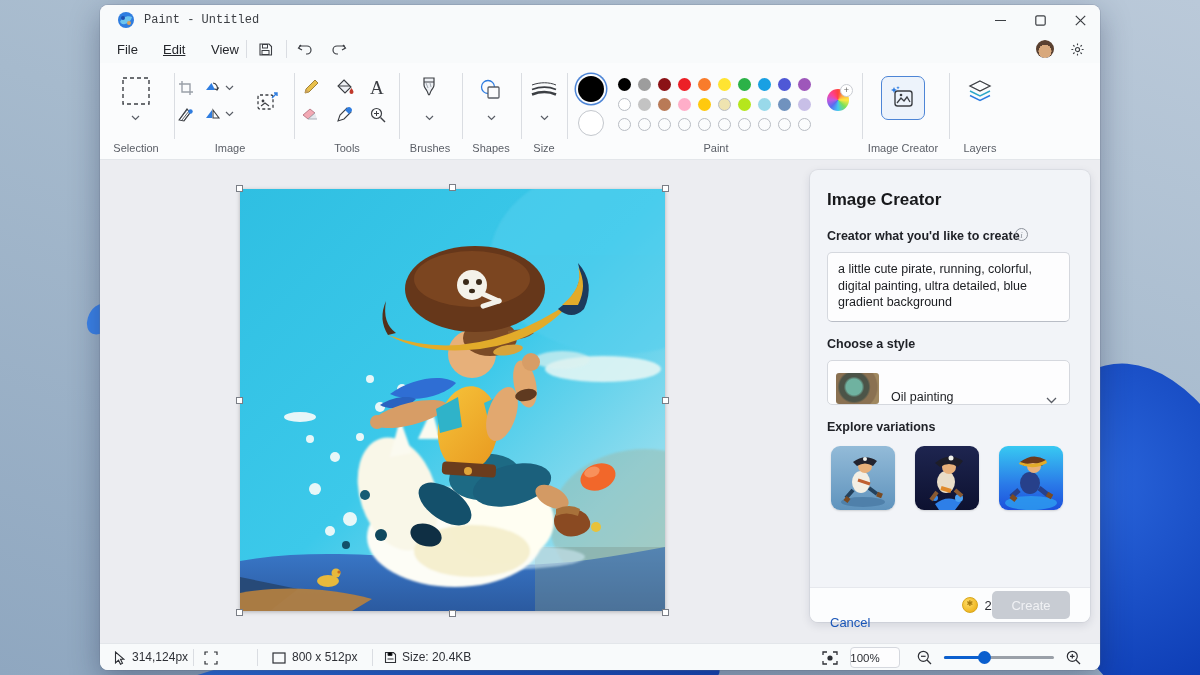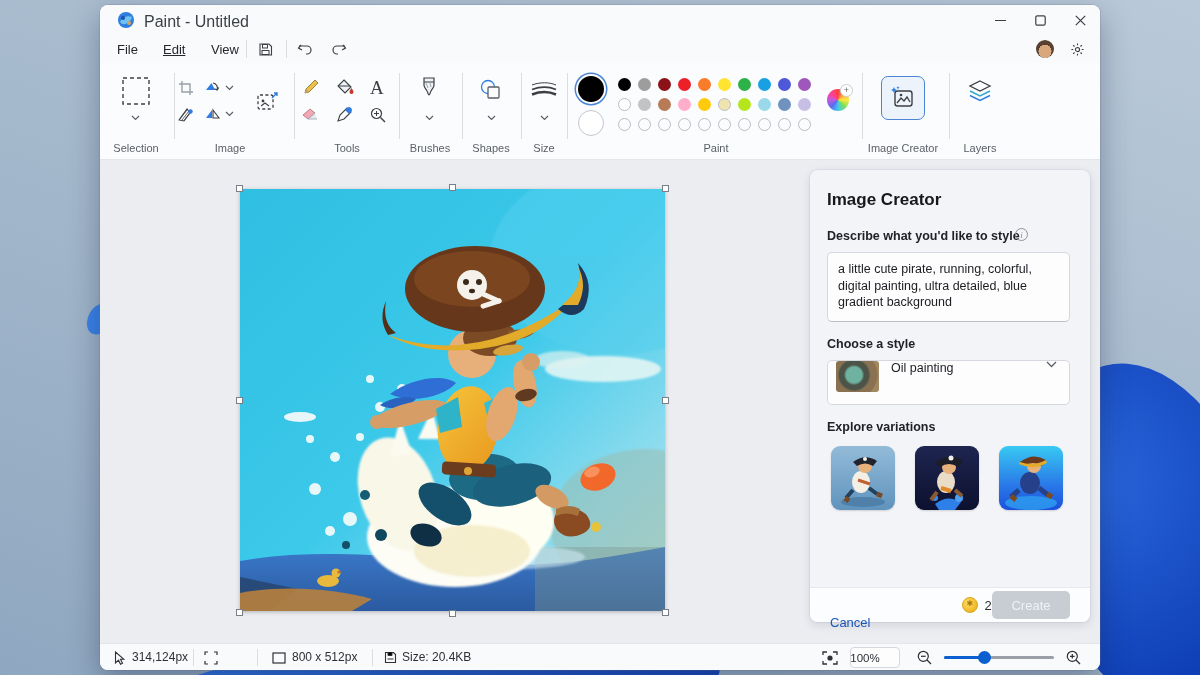--- a/index.html
+++ b/index.html
@@ -10,21 +10,21 @@
     position:relative; color:#1b1d21;
   }
   .petal { position:absolute; }
   
   .win {
     position:absolute; left:100px; top:5px; width:1000px; height:665px;
     background:#f9fafc; border-radius:8px; overflow:hidden;
     box-shadow:0 10px 30px rgba(20,30,60,.35), 0 0 0 1px rgba(120,130,150,.25);
   }
   .titlebar { position:absolute; left:0; top:0; width:100%; height:30px; background:#f8fafb; }
-  .title-text { position:absolute; left:44px; top:8px; font-size:16px; color:#3c3f44; }
+  .title-text { position:absolute; left:44px; top:8px; font-size:12px; color:#3c3f44;font-family:Liberation Mono, monospace; }
   .logo { position:absolute; left:17px; top:6px; width:18px; height:18px; }
   .wctl { position:absolute; top:0; width:40px; height:30px; display:flex; align-items:center; justify-content:center; }
   .menubar { position:absolute; left:0; top:30px; width:100%; height:28px; background:#f8fafb; }
   .menu-item { position:absolute; top:5px; font-size:13px; color:#24262b; padding:2px 4px; }
   .sepv { position:absolute; width:1px; background:#dadde2; }
   .mini-ic { position:absolute; top:4px; width:22px; height:20px; display:flex; align-items:center; justify-content:center; }
   .avatar { position:absolute; width:18px; height:18px; border-radius:50%; overflow:hidden;
             background:radial-gradient(circle at 50% 62%, #d8a87c 0 45%, #5a4030 46% 75%, #8a6a4e 76%); }
   
   .ribbon { position:absolute; left:0; top:58px; width:100%; height:97px; background:#fbfcfd; border-bottom:1px solid #e3e6ea; }
@@ -50,21 +50,21 @@
   .panel { position:absolute; right:10px; top:10px; width:280px; height:452px; background:#f2f4f8;
            border-radius:8px; box-shadow:0 3px 10px rgba(30,40,70,.13), 0 0 0 1px rgba(150,155,170,.12); }
   .panel h1 { position:absolute; left:17px; top:20px; font-size:17px; font-weight:700; color:#17181b; }
   .plabel { position:absolute; left:17px; font-size:12.5px; font-weight:700; color:#202228; }
   .info-ic { position:absolute; width:13px; height:13px; border:1px solid #8d929b; border-radius:50%;
              font-size:9px; line-height:12px; text-align:center; color:#8d929b; font-style:italic; font-family:"Liberation Serif",serif; }
   .prompt-box { position:absolute; left:17px; top:82px; width:243px; height:70px; background:#fdfdfe;
                 border:1px solid #d5d8de; border-bottom-color:#b9bdc6; border-radius:5px; padding:8px 10px;
                 font-size:12.5px; line-height:1.32; color:#1b1d21; }
   .style-dd { position:absolute; left:17px; top:190px; width:243px; height:45px; background:#fdfdfe;
-              border:1px solid #d5d8de; border-radius:5px; display:flex; align-items:flex-start; }
+              border:1px solid #d5d8de; border-radius:5px; display:flex; align-items:flex-end; }
   .style-thumb { width:43px; height:31px; border-radius:3px; margin-left:8px;
                  background:radial-gradient(circle at 42% 45%, #6fb2a0 0 26%, #4c5448 34% 48%, #8a7152 55% 75%, #a08860 80%); }
   .style-name { font-size:12.5px; color:#1b1d21; margin-left:12px; flex:1; }
   .vthumb { position:absolute; top:276px; width:64px; height:64px; border-radius:9px; overflow:hidden; box-shadow:0 1px 2px rgba(0,0,0,.15); }
   .pfooter { position:absolute; left:0; bottom:0; width:100%; height:35px; background:#fcfdfe;
              border-top:1px solid #e6e8ed; border-radius:0 0 8px 8px; display:flex; align-items:center; }
   .cancel { font-size:13px; color:#1a56b8; margin-left:20px;margin-top:34px; }
   .credits { display:flex; align-items:center; gap:6px; margin-left:92px; font-size:13px; color:#2b2d33; }
   .coin { width:16px; height:16px; border-radius:50%; background:radial-gradient(circle at 38% 35%, #ffdd66, #f0b825 70%, #d99a14);
           border:1px solid #d8a71c; position:relative; }
@@ -465,21 +465,21 @@
     <div class="handle" style="left:349px; top:24px;"></div>
     <div class="handle" style="left:562px; top:25px;"></div>
     <div class="handle" style="left:136px; top:237px;"></div>
     <div class="handle" style="left:562px; top:237px;"></div>
     <div class="handle" style="left:136px; top:449px;"></div>
     <div class="handle" style="left:349px; top:450px;"></div>
     <div class="handle" style="left:562px; top:449px;"></div>
 
     <div class="panel">
       <h1>Image Creator</h1>
-      <div class="plabel" style="top:59px;">Describe what you'd like to style</div>
+      <div class="plabel" style="top:59px;">Creator what you'd like to create</div>
       <div class="info-ic" style="left:205px; top:58px;">i</div>
       <div class="prompt-box">a little cute pirate, running, colorful, digital painting, ultra detailed, blue gradient background</div>
       <div class="plabel" style="top:167px;">Choose a style</div>
       <div class="style-dd">
         <div class="style-thumb"></div>
         <span class="style-name">Oil painting</span>
         <svg width="11" height="7" style="margin-right:12px;">
             <path d="M1 1l4.5 4.5L10 1" stroke="#5a5e66" fill="none" stroke-width="1.3"></path>
           </svg>
       </div>

